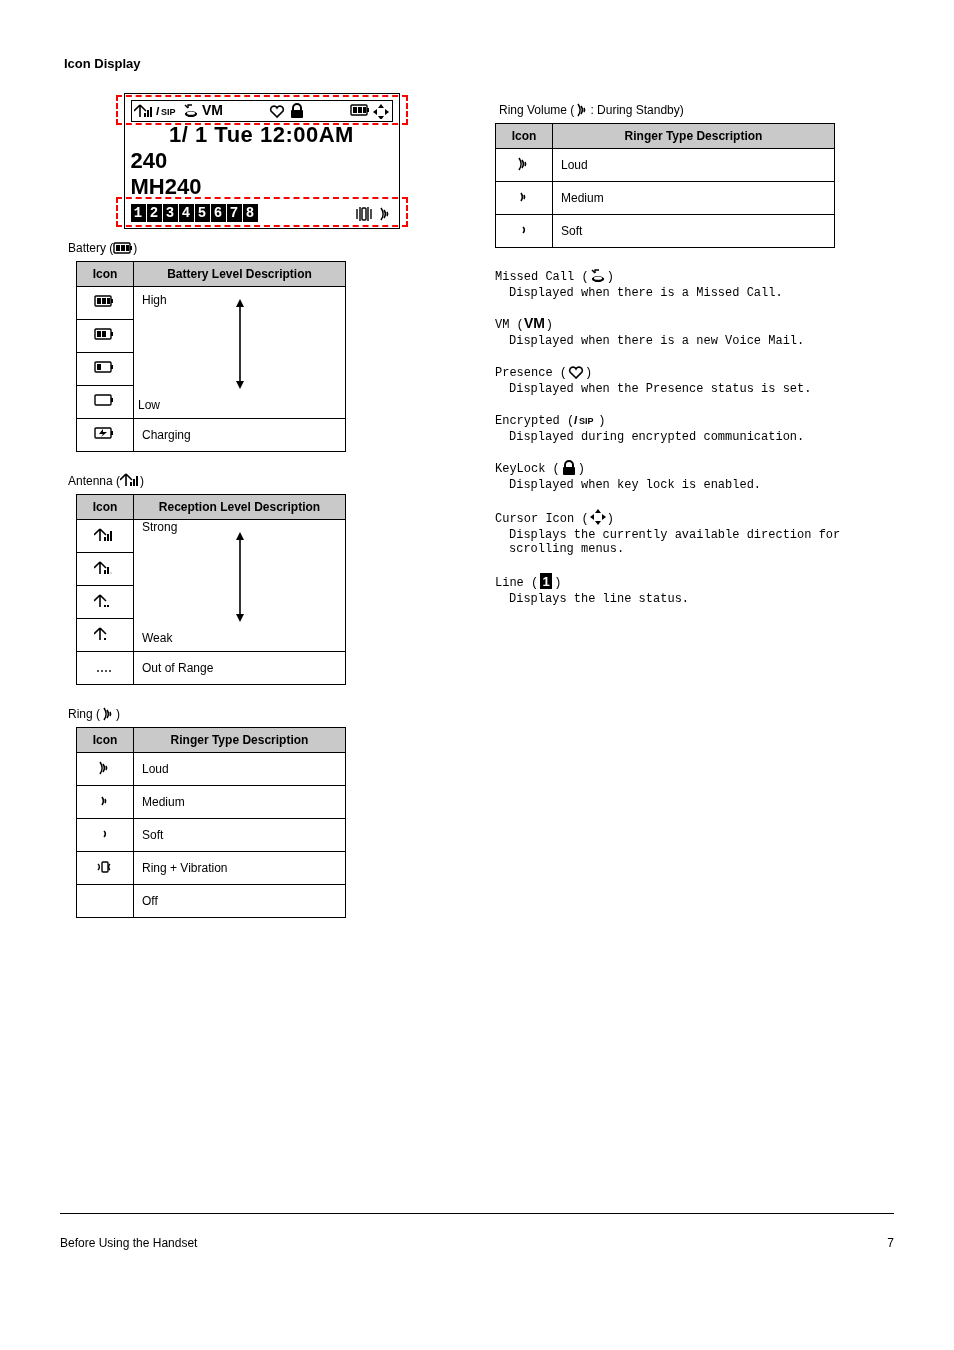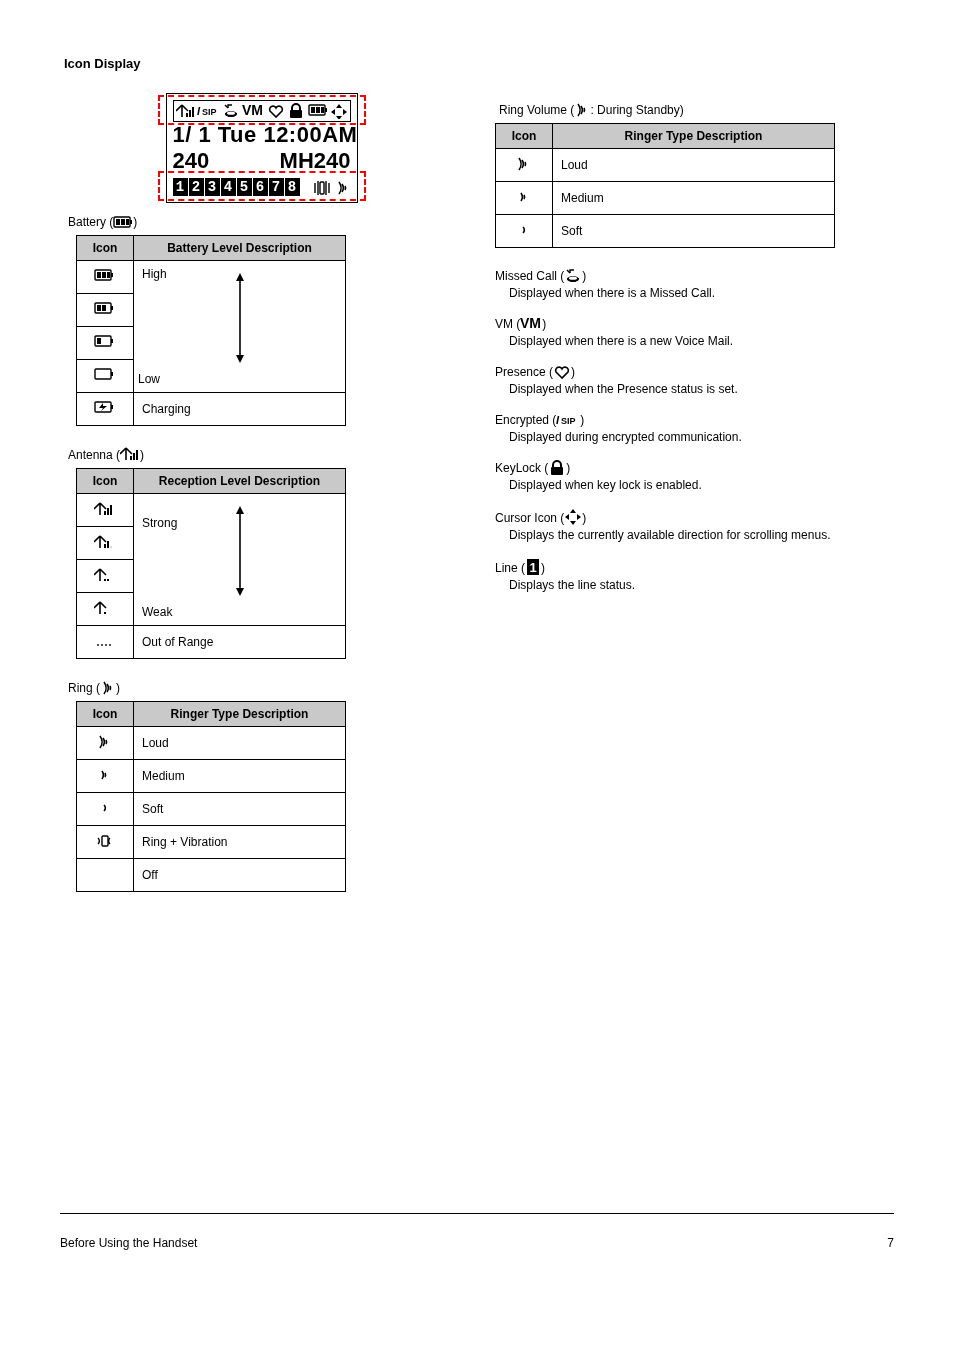--- a/index.html
+++ b/index.html
@@ -2,46 +2,46 @@
 <html><head>
 <meta charset="utf-8">
 <style>
 html,body{margin:0;padding:0;background:#fff;font-family:Arial,Helvetica,sans-serif;color:#000;font-size:12px;}
 .page{width:954px;height:1350px;position:relative;box-sizing:border-box;padding:56px 64px 40px 64px;}
 .cols{display:flex;gap:36px;}
 .col{flex:1;min-width:0;}
 .h1{font-size:13px;font-weight:bold;margin:0 0 22px 0;}
 
 
-.lcd-wrap{position:relative;width:192px;margin:0 auto 12px auto;}
+.lcd-wrap{position:relative;width:276px;margin:0 auto 12px auto;}
 .lcd{border:1px solid #000;background:#fff;padding:6px 6px 6px 6px;}
 .lcd .statusbar{border:1px solid #000;display:flex;align-items:center;gap:2px;padding:1px 2px;height:18px;}
 .lcd .statusbar .gap{flex:1;}
 .lcd .main{font-family:'Arial Narrow',Arial,sans-serif;font-size:22px;font-weight:bold;letter-spacing:0.5px;text-align:center;white-space:nowrap;}
-.lcd .main2{font-family:'Arial Narrow',Arial,sans-serif;font-size:22px;font-weight:bold;display:flex;justify-content:space-between;}
+.lcd .main2{font-family:'Arial Narrow',Arial,sans-serif;font-size:22px;font-weight:bold;display:flex;justify-content:space-between;flex-direction:column;}
 .lcd .bottom{display:flex;align-items:center;gap:4px;margin-top:4px;}
 .digits{display:flex;}
 .digit{width:15px;height:18px;background:#000;color:#fff;font-size:14px;font-weight:bold;line-height:18px;text-align:center;margin-right:1px;font-family:'Courier New',monospace;}
 .dash-box{position:absolute;border:2px dashed #f00;pointer-events:none;}
 .dash-top{left:-8px;right:-8px;top:2px;height:26px;}
 .dash-bot{left:-8px;right:-8px;bottom:2px;height:26px;}
 
 
 .inline-sec{margin:8px 0 6px 4px;}
 .inline-sec svg,.inline-sec .ico{vertical-align:-3px;}
 
 .tbl{border-collapse:collapse;width:270px;margin:0 0 20px 12px;}
 .tbl th,.tbl td{border:1px solid #000;}
 .tbl th{background:#c9c9c9;height:22px;}
 .tbl td{height:30px;}
 .tbl td.ic{width:54px;text-align:center;}
 .tbl td.desc{position:relative;}
 
 
-.def{margin:0 0 16px 0;}
+.def{margin:0 0 16px 0;font-family:Liberation Mono, monospace;}
 .def .lead svg{vertical-align:-4px;}
 .def .sub{margin:2px 0 0 14px;}
 
 hr.footer{position:absolute;left:60px;right:60px;bottom:130px;border:none;border-top:1px solid #000;}
 .foot-left{position:absolute;left:60px;bottom:100px;font-size:12px;}
 .foot-right{position:absolute;right:60px;bottom:100px;font-size:12px;}
 
 .small-tbl{border-collapse:collapse;width:340px;margin:0 0 20px 0;}
 .small-tbl th,.small-tbl td{border:1px solid #000;}
 .small-tbl th{background:#c9c9c9;height:22px;}
@@ -319,21 +319,21 @@
     <tbody>
             <tr>
               <th>Icon</th>
               <th>Reception Level Description</th>
             </tr>
     <tr>
               <td class="ic"><svg width="22" height="16">
                   <use href="#i-ant4b"></use>
                 </svg></td>
         <td class="desc" rowspan="4">
-          <span style="position:absolute;top:22px;left:8px">Strong</span>
+          <span style="position:absolute;top:0;left:8px">Strong</span>
           <svg width="16" height="90" style="position:absolute;left:50%;top:12px;transform:translateX(-50%)">
                   <line x1="8" y1="6" x2="8" y2="84" stroke="#000" stroke-width="1.6"></line>
                   <path d="M8 0 L4 8 L12 8 Z"></path>
                   <path d="M8 90 L4 82 L12 82 Z"></path>
                 </svg>
           <span style="position:absolute;bottom:6px;left:8px">Weak</span>
         </td>
             </tr>
     <tr>
               <td class="ic"><svg width="22" height="16">

